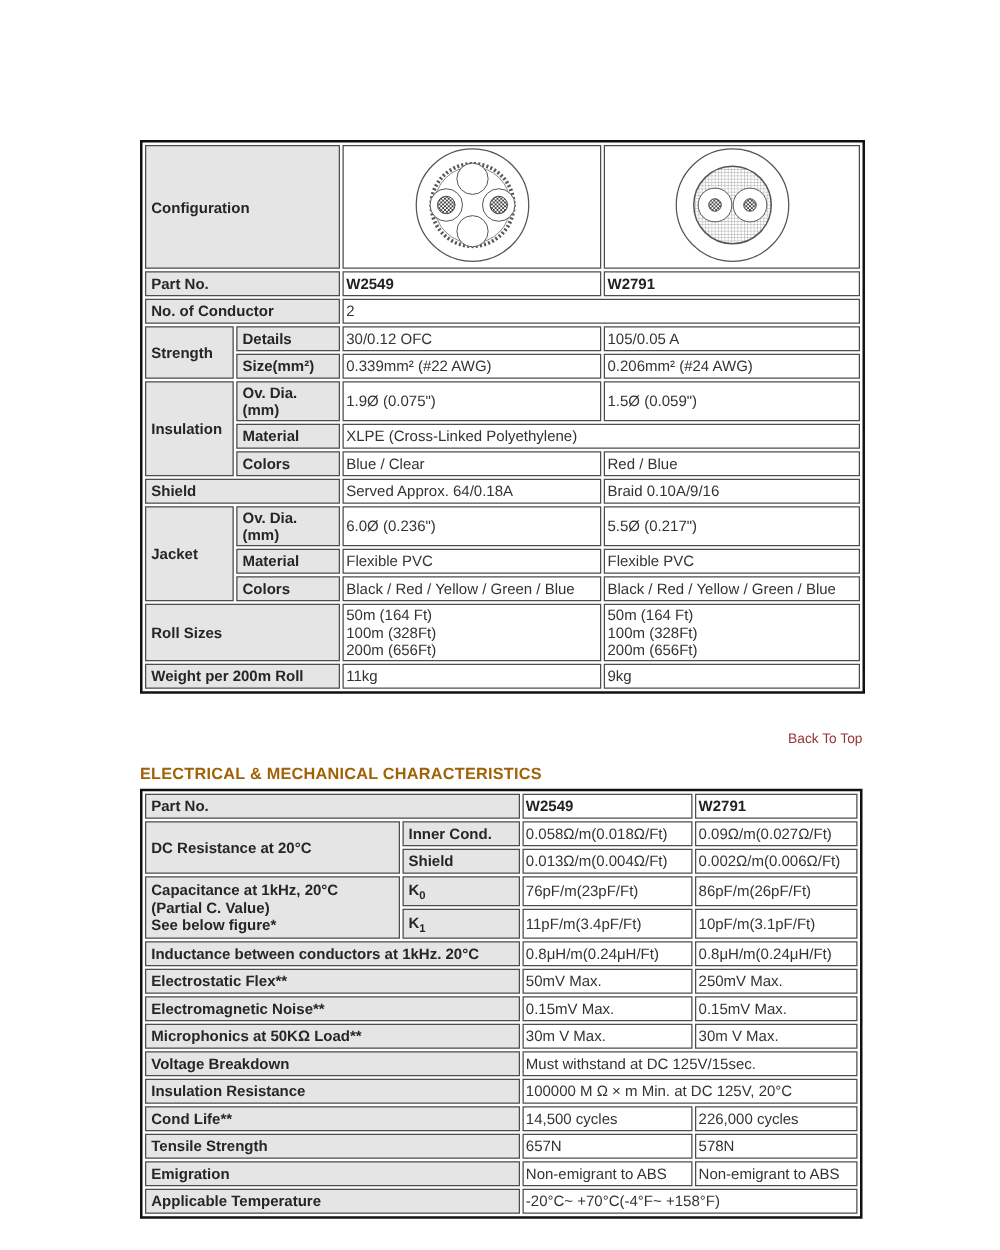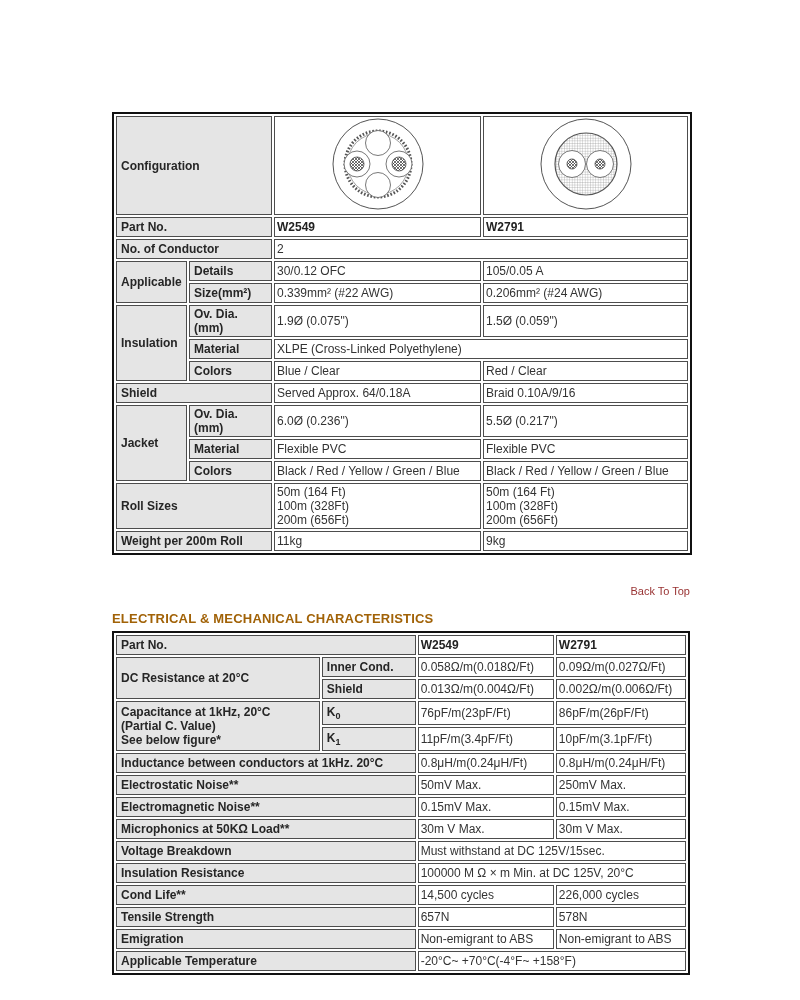--- a/index.html
+++ b/index.html
@@ -84,21 +84,21 @@
       <tr>
         <th class="lab h16" colspan="2">Part No.</th>
         <td class="val b h16">W2549</td>
         <td class="val b h16">W2791</td>
       </tr>
       <tr>
         <th class="lab h16" colspan="2">No. of Conductor</th>
         <td class="val h16" colspan="2">2</td>
       </tr>
       <tr>
-        <th class="lab h16" rowspan="2">Applicable</th>
+        <th class="lab h16" rowspan="2">Strength</th>
         <th class="lab h16">Details</th>
         <td class="val h16">30/0.12 OFC</td>
         <td class="val h16">105/0.05 A</td>
       </tr>
       <tr>
         <th class="lab h16">Size(mm²)</th>
         <td class="val h16">0.339mm² (#22 AWG)</td>
         <td class="val h16">0.206mm² (#24 AWG)</td>
       </tr>
       <tr>
@@ -107,21 +107,21 @@
         <td class="val h16">1.9Ø (0.075")</td>
         <td class="val h16">1.5Ø (0.059")</td>
       </tr>
       <tr>
         <th class="lab h16">Material</th>
         <td class="val h16" colspan="2">XLPE (Cross-Linked Polyethylene)</td>
       </tr>
       <tr>
         <th class="lab h16">Colors</th>
         <td class="val h16">Blue / Clear</td>
-        <td class="val h16">Red / Clear</td>
+        <td class="val h16">Red / Blue</td>
       </tr>
       <tr>
         <th class="lab h16" colspan="2">Shield</th>
         <td class="val h16">Served Approx. 64/0.18A</td>
         <td class="val h16">Braid 0.10A/9/16</td>
       </tr>
       <tr>
         <th class="lab h16" rowspan="3">Jacket</th>
         <th class="lab h16">Ov. Dia.(mm)</th>
         <td class="val h16">6.0Ø (0.236")</td>
@@ -196,21 +196,21 @@
         <th class="lab h20"><span>K</span><sub>1</sub></th>
         <td class="val h20">11pF/m(3.4pF/Ft)</td>
         <td class="val h20">10pF/m(3.1pF/Ft)</td>
       </tr>
       <tr>
         <th class="lab h16" colspan="2">Inductance between conductors at 1kHz. 20°C</th>
         <td class="val h16">0.8μH/m(0.24μH/Ft)</td>
         <td class="val h16">0.8μH/m(0.24μH/Ft)</td>
       </tr>
       <tr>
-        <th class="lab h16" colspan="2">Electrostatic Noise**</th>
+        <th class="lab h16" colspan="2">Electrostatic Flex**</th>
         <td class="val h16">50mV Max.</td>
         <td class="val h16">250mV Max.</td>
       </tr>
       <tr>
         <th class="lab h16" colspan="2">Electromagnetic Noise**</th>
         <td class="val h16">0.15mV Max.</td>
         <td class="val h16">0.15mV Max.</td>
       </tr>
       <tr>
         <th class="lab h16" colspan="2">Microphonics at 50KΩ Load**</th>

